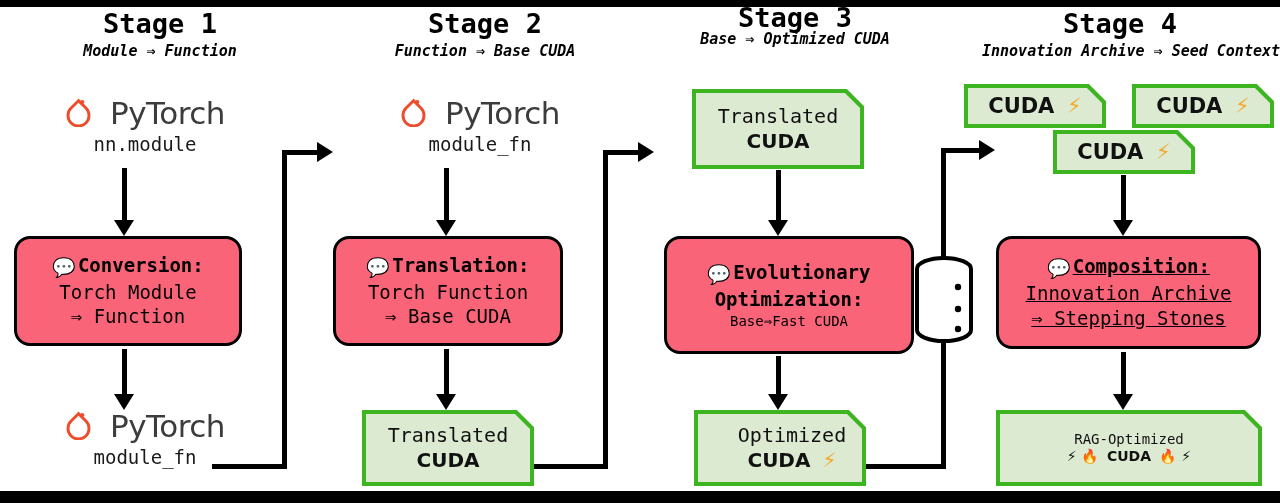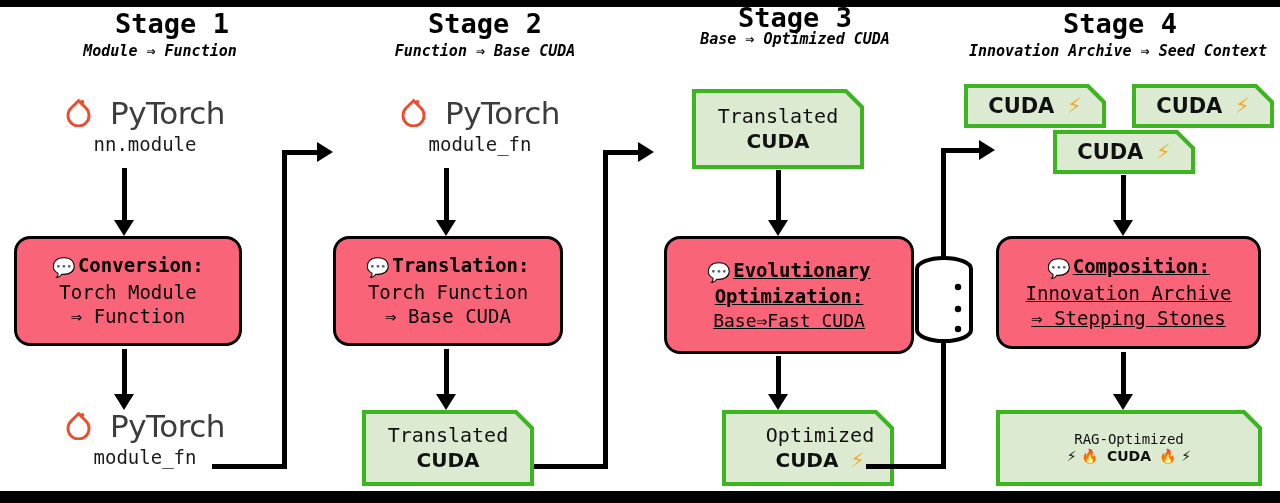--- a/index.html
+++ b/index.html
@@ -100,21 +100,21 @@
   .lightning{color:#F5A623;font-weight:bold;}
 </style>
 </head>
 <body>
 
 <div class="canvas">
 
   <div class="topbar"></div>
   <div class="botbar"></div>
 
-  <div class="stage-title" style="left:12px;top:8px;width:320px;">Stage 1</div>
+  <div class="stage-title" style="left:0px;top:8px;width:320px;">Stage 1</div>
   <div class="stage-sub" style="left:0px;top:42px;width:320px;">Module ⇒ Function</div>
 
   <div class="pytorch" style="left:0px;top:95px;width:290px;">
     <div class="row">
       <span>
         <svg width="27" height="31" viewBox="0 0 24 28" aria-hidden="true">
           <path d="M12 4.2 L5.3 10.9 a9.5 9.5 0 1 0 13.4 0 Z" fill="none" stroke="#EE4C2C" stroke-width="2.6"></path>
           <circle cx="15.4" cy="5.4" r="1.9" fill="#EE4C2C"></circle>
         </svg>
       </span>
@@ -195,30 +195,30 @@
   <div class="stage-sub" style="left:640px;top:30px;width:310px;">Base ⇒ Optimized CUDA</div>
 
   <div class="doc" style="left:692px;top:89px;width:172px;height:80px;font-size:20px;">
     <span class="ln">Translated</span>
     <span class="ln b">CUDA</span>
   </div>
 
   <div class="vline" style="left:776px;top:170px;height:52px;"></div>
   <div class="arrowdown" style="left:768px;top:220px;"></div>
 
-  <div class="proc" style="left:664px;top:236px;width:250px;height:118px;font-size:19px;text-decoration:underline;">
+  <div class="proc" style="left:664px;top:236px;width:250px;height:118px;font-size:19px;">
     <span class="ln b"><span class="bubble emoji">💬</span><span>Evolutionary</span></span>
     <span class="ln b">Optimization:</span>
-    <span class="ln" style="font-size:18px;">Base⇒Fast CUDA</span>
+    <span class="ln" style="font-size:14px;">Base⇒Fast CUDA</span>
   </div>
 
   <div class="vline" style="left:776px;top:356px;height:42px;"></div>
   <div class="arrowdown" style="left:768px;top:394px;"></div>
 
-  <div class="doc" style="left:722px;top:410px;width:172px;height:76px;font-size:20px;padding-left:24px;">
+  <div class="doc" style="left:694px;top:410px;width:172px;height:76px;font-size:20px;padding-left:24px;">
     <span class="ln">Optimized</span>
     <span class="ln"><span class="b">CUDA</span> <span class="lightning emoji">⚡</span></span>
   </div>
 
   <div class="hline" style="left:866px;top:464px;width:80px;"></div>
   <div class="vline" style="left:941px;top:148px;height:321px;"></div>
   <div class="hline" style="left:941px;top:148px;width:40px;"></div>
   <div class="arrowright" style="left:979px;top:140px;"></div>
 
   <div class="db" style="left:913px;top:255px;width:62px;height:90px;">
@@ -227,21 +227,21 @@
       <path d="M4 14 v22 a27 11 0 0 0 54 0 v-22" fill="#fff" stroke="#000" stroke-width="4"></path>
       <path d="M4 36 v22 a27 11 0 0 0 54 0 v-22" fill="#fff" stroke="#000" stroke-width="4"></path>
       <path d="M4 58 v17 a27 11 0 0 0 54 0 v-17" fill="#fff" stroke="#000" stroke-width="4"></path>
       <circle cx="45" cy="32" r="3.2" fill="#000"></circle>
       <circle cx="45" cy="54" r="3.2" fill="#000"></circle>
       <circle cx="45" cy="74" r="3.2" fill="#000"></circle>
     </svg>
   </div>
 
   <div class="stage-title" style="left:960px;top:8px;width:320px;">Stage 4</div>
-  <div class="stage-sub" style="left:956px;top:42px;width:324px;">Innovation Archive ⇒ Seed Context</div>
+  <div class="stage-sub" style="left:956px;top:42px;width:324px;text-align:right;">Innovation Archive ⇒ Seed Context</div>
 
   <div class="doc" style="left:964px;top:84px;width:142px;height:44px;font-size:21px;">
     <span class="ln"><span class="b">CUDA</span> <span class="lightning emoji">⚡</span></span>
   </div>
 
   <div class="doc" style="left:1132px;top:84px;width:142px;height:44px;font-size:21px;">
     <span class="ln"><span class="b">CUDA</span> <span class="lightning emoji">⚡</span></span>
   </div>
 
   <div class="doc" style="left:1053px;top:130px;width:142px;height:44px;font-size:21px;">

